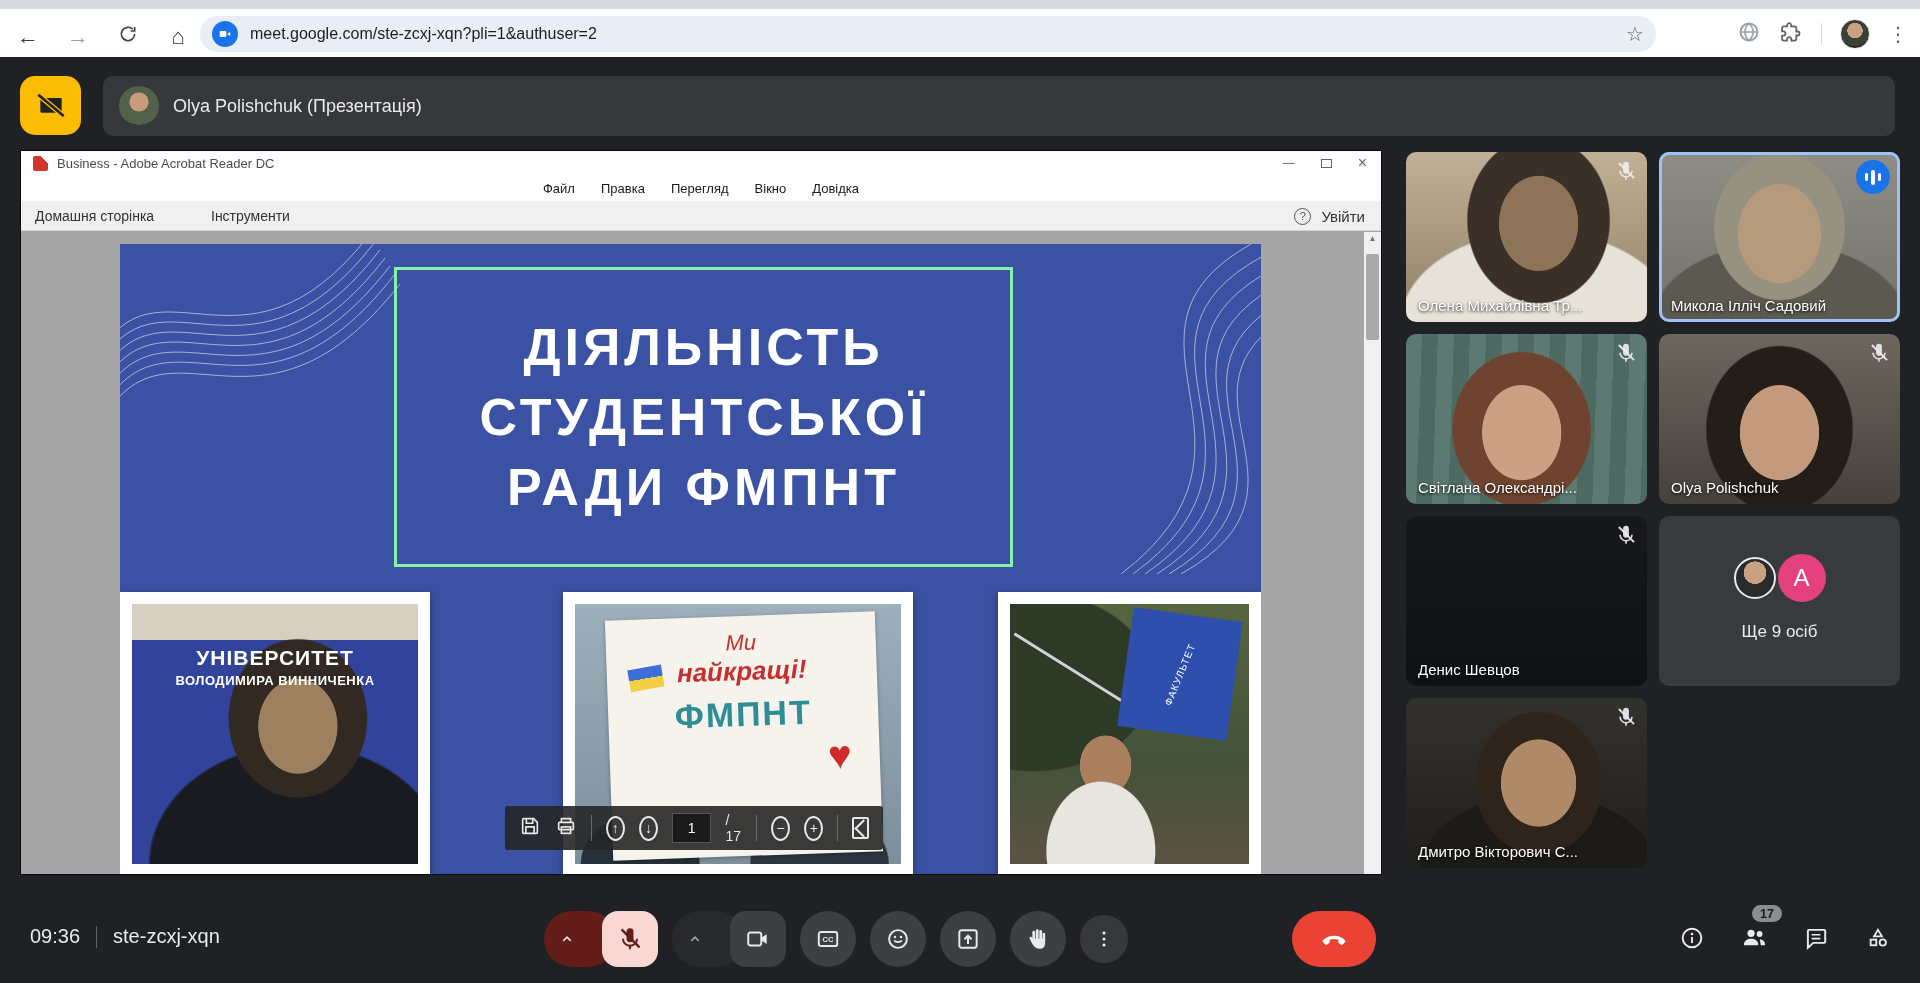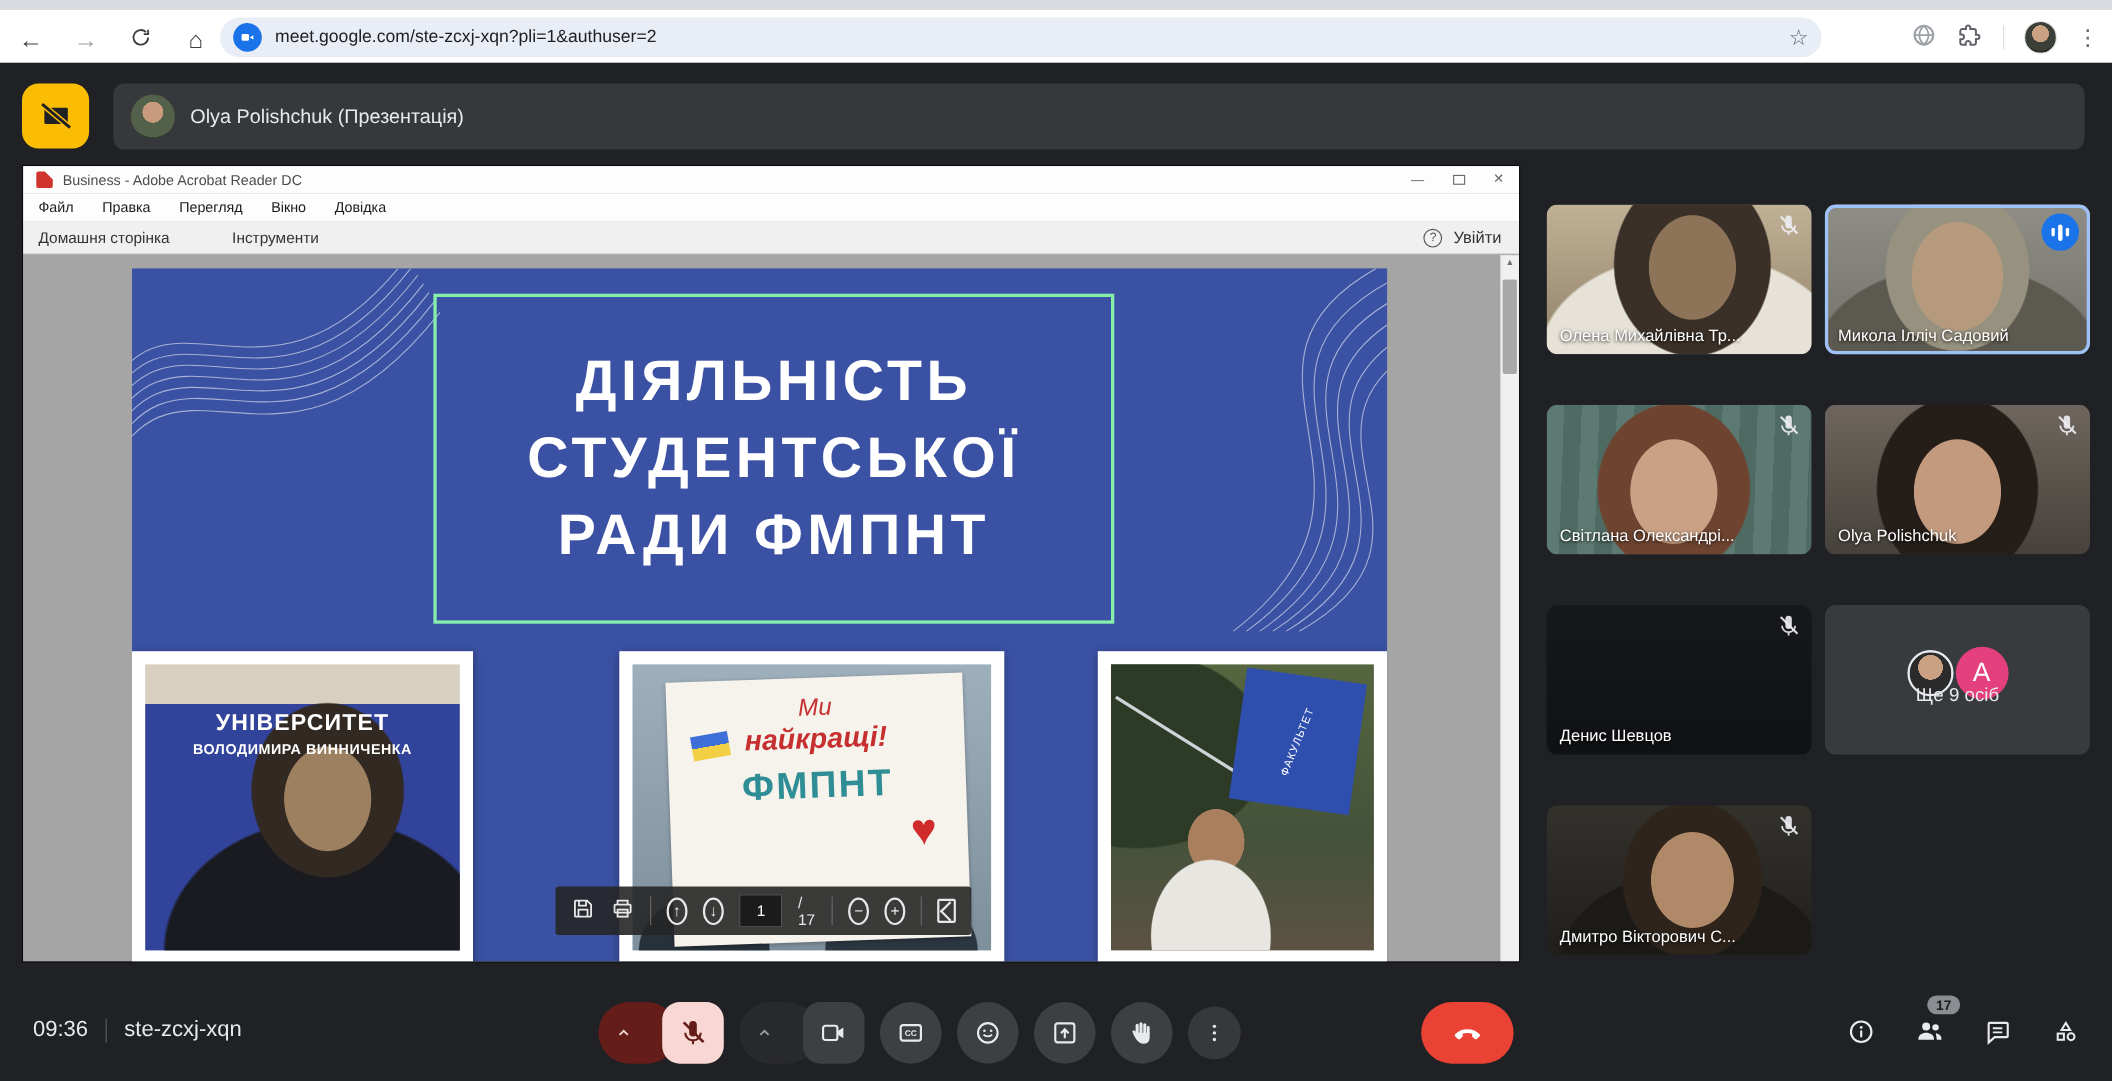--- a/index.html
+++ b/index.html
@@ -29,21 +29,21 @@
 
   
   .acrobat{position:absolute;left:21px;top:151px;width:1360px;height:723px;background:#a5a5a5;outline:1px solid #0a0a0a;overflow:hidden;}
   .ac-titlebar{position:absolute;left:0;top:0;width:100%;height:25px;background:#fdfdfd;display:flex;align-items:center;padding:0 12px;}
   .pdf-ic{width:15px;height:15px;border-radius:2px;background:linear-gradient(225deg,#fff 0 24%,#d0342c 25%);flex:0 0 auto;}
   .ac-title{margin-left:9px;font-size:13px;color:#4c4c4c;}
   .win-controls{position:absolute;right:14px;top:3px;display:flex;gap:26px;align-items:center;color:#666;}
   .wc-min{font-size:12px;}
   .wc-max{width:11px;height:9px;border:1.5px solid #666;}
   .wc-close{font-size:16px;}
-  .ac-menubar{position:absolute;left:0;top:25px;width:100%;height:25px;background:#fdfdfd;display:flex;align-items:center;gap:26px;padding:0 14px;font-size:13px;color:#1a1a1a;}
+  .ac-menubar{position:absolute;left:0;top:25px;width:100%;height:25px;background:#fdfdfd;display:flex;align-items:center;gap:26px;padding:0 14px;font-size:13px;color:#1a1a1a;justify-content:center;}
   .ac-tabs{position:absolute;left:0;top:50px;width:100%;height:30px;background:#f0f0f0;border-bottom:1px solid #d6d6d6;font-size:14px;color:#333;}
   .ac-tab{position:absolute;top:0;height:30px;display:flex;align-items:center;}
   .tab-home{left:14px;}
   .tab-tools{left:190px;}
   .tab-doc{left:370px;width:140px;background:#fde047;border-left:1px solid #d2d2d2;border-right:1px solid #8b5cf6;justify-content:center;gap:16px;margin-top:44px;}
   .tab-close{color:#777;font-size:13px;}
   .signin{position:absolute;right:16px;top:0;height:30px;display:flex;align-items:center;gap:10px;}
   .help-circle{width:17px;height:17px;border:1.5px solid #555;border-radius:50%;font-size:11px;color:#555;display:flex;align-items:center;justify-content:center;}
   .signin-label{font-size:15px;color:#333;}
 
@@ -95,21 +95,21 @@
   .pdf-toolbar{position:absolute;left:484px;top:574px;width:378px;height:44px;background:rgba(38,38,38,.9);border-radius:3px;display:flex;align-items:center;gap:14px;padding:0 14px;color:#e8e8e8;}
   .pt-sep{width:1px;height:26px;background:#6a6a6a;}
   .pt-circle{width:25px;height:25px;border:2px solid #e8e8e8;border-radius:50%;display:flex;align-items:center;justify-content:center;font-size:14px;line-height:1;}
   .page-box{width:54px;height:30px;background:#1b1b1b;border:1px solid #555;color:#fff;font-size:14px;display:flex;align-items:center;justify-content:center;}
   .page-total{font-size:14px;color:#e8e8e8;}
   .fit-ic{width:22px;height:22px;border:2px solid #e8e8e8;border-radius:2px;position:relative;}
   .fit-ic::before{content:"";position:absolute;left:3px;top:3px;width:11px;height:11px;border-left:2px solid #e8e8e8;border-bottom:2px solid #e8e8e8;transform:rotate(45deg);}
 
   
   .tiles{position:absolute;left:1406px;top:152px;width:494px;display:grid;grid-template-columns:241px 241px;grid-auto-rows:170px;gap:12px;}
-  .tile{position:relative;border-radius:10px;overflow:hidden;background:#3c4043;margin-top:34px;}
+  .tile{position:relative;border-radius:10px;overflow:hidden;background:#3c4043;}
   .tile .name{position:absolute;left:12px;bottom:8px;color:#fff;font-size:15px;font-weight:500;text-shadow:0 1px 3px rgba(0,0,0,.9);white-space:nowrap;}
   .tile .micoff-wrap{position:absolute;right:10px;top:8px;}
   .micoff{width:22px;height:22px;fill:rgba(235,236,240,.92);}
   .micoff .slash{stroke:rgba(235,236,240,.92);stroke-width:2.2;}
   .tile.active{outline:3px solid #9ec1f7;outline-offset:-3px;}
   .speak-badge{position:absolute;right:10px;top:8px;width:34px;height:34px;border-radius:50%;background:#1a73e8;display:flex;align-items:center;justify-content:center;gap:3px;}
   .speak-badge i{display:block;width:3.5px;background:#fff;border-radius:2px;}
   .speak-badge i:nth-child(1){height:8px;} .speak-badge i:nth-child(2){height:15px;} .speak-badge i:nth-child(3){height:8px;}
   .p1{background:radial-gradient(40px 48px at 55% 42%,#8d7458 98%,transparent),
       radial-gradient(72px 84px at 55% 40%,#3a3028 98%,transparent),

